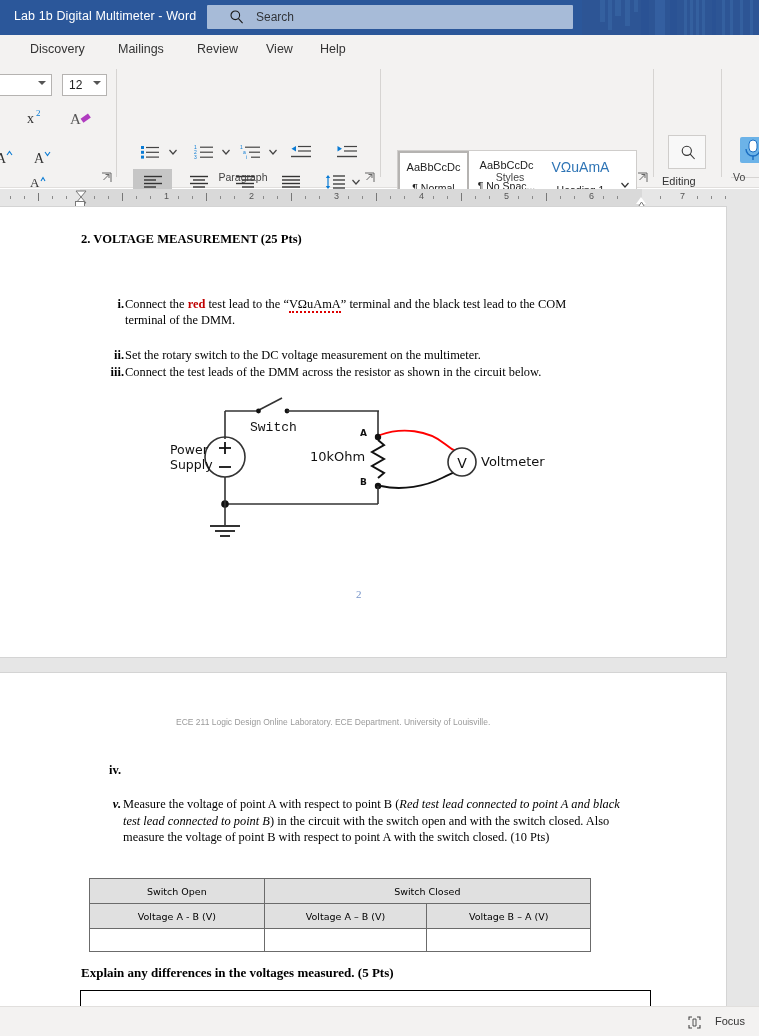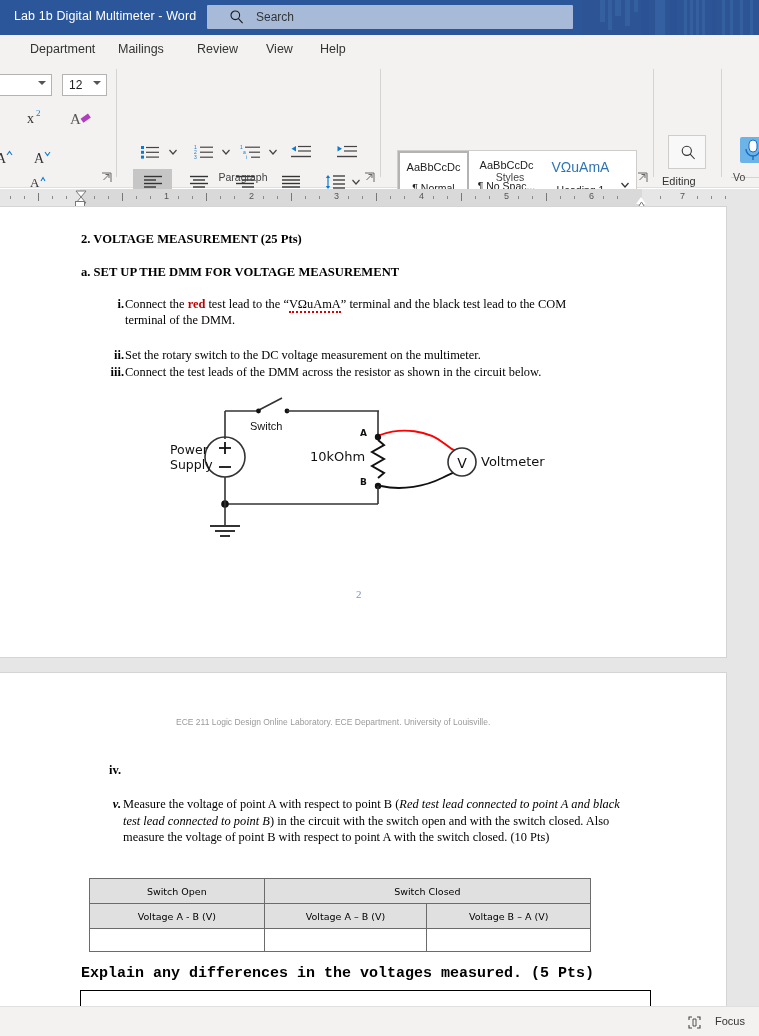--- a/index.html
+++ b/index.html
@@ -231,21 +231,21 @@
         <svg width="16" height="16" viewBox="0 0 16 16">
           <circle cx="6.3" cy="6.3" r="4.3" fill="none" stroke="#1a1a1a" stroke-width="1.1"></circle>
           <line x1="9.5" y1="9.6" x2="13.6" y2="14.2" stroke="#1a1a1a" stroke-width="1.1"></line>
         </svg>
       </span>
       <span class="ph">Search</span>
     </div>
   </div>
 
   <div class="tabrow">
-    <div class="tab" style="left:22px;">Department</div>
+    <div class="tab" style="left:22px;">Discovery</div>
     <div class="tab" style="left:110px;">Mailings</div>
     <div class="tab" style="left:189px;">Review</div>
     <div class="tab" style="left:258px;">View</div>
     <div class="tab" style="left:312px;">Help</div>
   </div>
 
   <div class="ribbon">
 
     <div class="grp-sep" style="left:116px;"></div>
     <div class="grp-sep" style="left:380px;"></div>
@@ -599,24 +599,20 @@
       </svg>
     </div>
   </div>
 
   <div class="docarea">
 
     <div class="page page1">
 
       <div class="doc-text h-bold" style="left:81px;top:25px;">2. VOLTAGE MEASUREMENT (25 Pts)</div>
 
-      <div class="doc-text" style="position:absolute;left:81px;top:58px;font-size:12.6px;font-weight:bold;">
-        <span>a.</span>
-        <span>SET UP THE DMM FOR VOLTAGE MEASUREMENT</span>
-      </div>
 
       <div class="listnum doc-text" style="left:108px;top:90px;width:16px;">i.</div>
       <div class="body-p doc-text" style="left:125px;top:90px;width:500px;">
         Connect the <span class="red">red</span> test lead to the “<span class="bld spell">VΩuAmA</span>” terminal and the <span class="bld">black</span> test lead to the <span class="bld">COM</span><br>terminal of the DMM.
       </div>
 
       <div class="listnum doc-text" style="left:105px;top:141px;width:19px;">ii.</div>
       <div class="body-p doc-text" style="left:125px;top:141px;width:510px;">Set the rotary switch to the DC voltage measurement on the multimeter.</div>
 
       <div class="listnum doc-text" style="left:101px;top:158px;width:23px;">iii.</div>
@@ -671,21 +667,21 @@
           <text x="292" y="76" text-anchor="middle" font-family="DejaVu Sans, sans-serif" font-size="14" fill="#111">V</text>
 
           <text x="52" y="65" text-anchor="end" font-family="DejaVu Sans, sans-serif" font-size="12.5" fill="#111" style="display:none;"></text>
         </svg>
 
         <div style="position:absolute;left:0px;top:50px;font-family:'DejaVu Sans',sans-serif;font-size:12.5px;color:#111;line-height:15px;text-align:left;">
           <div>Power</div>
           <div>Supply</div>
         </div>
 
-        <div style="position:absolute;left:80px;top:28px;font-family:Liberation Sans, sans-serif;font-size:11px;color:#111;">Switch</div>
+        <div style="position:absolute;left:80px;top:28px;font-family:Liberation Mono, monospace;font-size:13px;color:#111;">Switch</div>
 
         <div style="position:absolute;left:140px;top:57px;font-family:'DejaVu Sans',sans-serif;font-size:13px;color:#111;">10kOhm</div>
 
         <div style="position:absolute;left:190px;top:36px;font-family:'DejaVu Sans',sans-serif;font-size:9px;font-weight:bold;color:#111;">A</div>
 
         <div style="position:absolute;left:190px;top:85px;font-family:'DejaVu Sans',sans-serif;font-size:9px;font-weight:bold;color:#111;">B</div>
 
         <div style="position:absolute;left:311px;top:62px;font-family:'DejaVu Sans',sans-serif;font-size:13px;color:#111;">Voltmeter</div>
       </div>
 
@@ -715,21 +711,21 @@
           <td class="hdr" style="width:164px;">Voltage B – A (V)</td>
         </tr>
         <tr>
           <td class="empty"></td>
           <td class="empty"></td>
           <td class="empty"></td>
         </tr>
       </tbody>
         </table>
 
-      <div class="doc-text" style="position:absolute;left:81px;top:292px;font-size:15px;font-weight:bold;font-family:Liberation Mono, monospace;">Explain any differences in the voltages measured. (5 Pts)</div>
+      <div class="doc-text" style="position:absolute;left:81px;top:292px;font-size:13px;font-weight:bold;">Explain any differences in the voltages measured. (5 Pts)</div>
 
       <div class="answerbox" style="left:80px;top:317px;width:571px;height:40px;"></div>
     </div>
   </div>
 
   <div class="statusbar">
     <span class="focus-ic">
       <svg width="13" height="13" viewBox="0 0 13 13">
         <path d="M1 4 V1 H4" fill="none" stroke="#444" stroke-width="1.1"></path>
         <path d="M9 1 H12 V4" fill="none" stroke="#444" stroke-width="1.1"></path>

